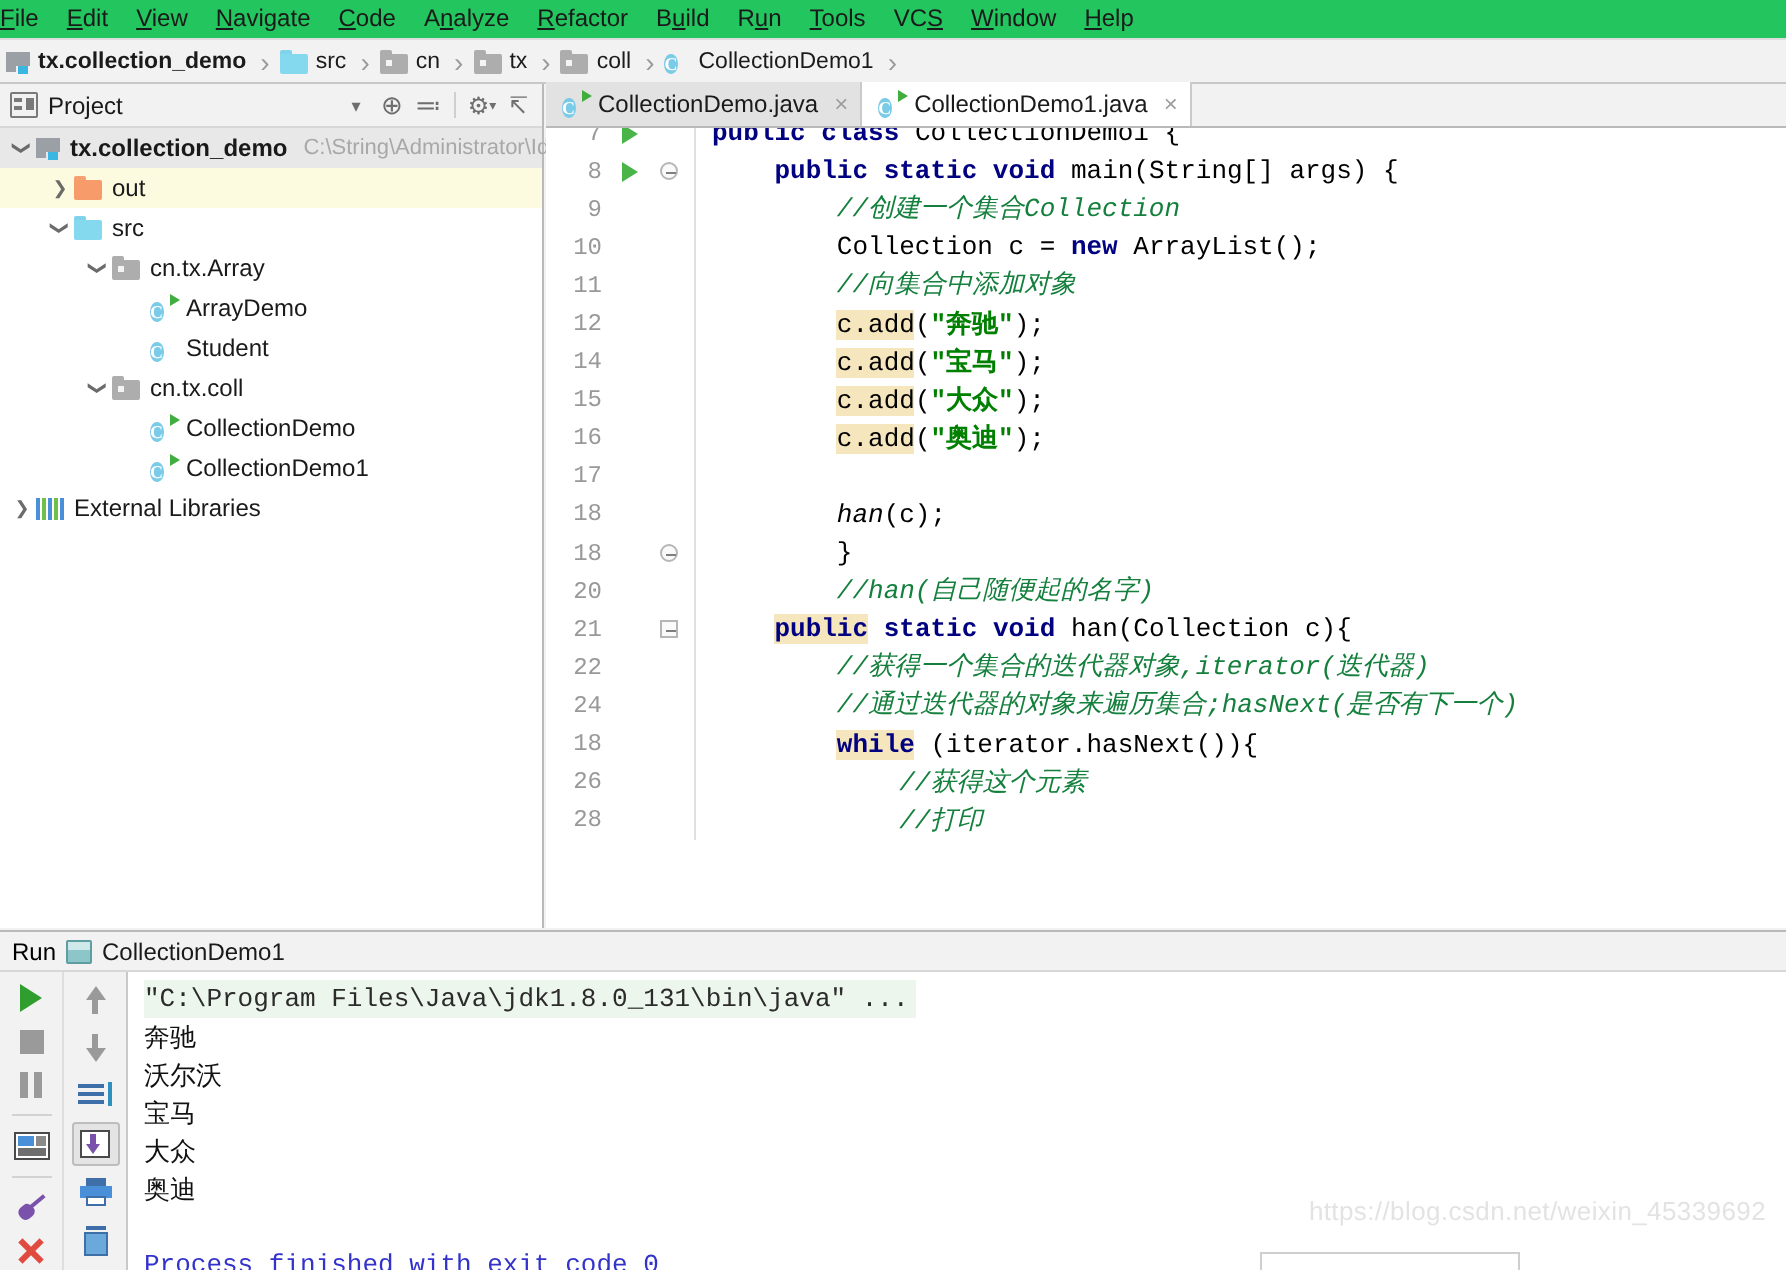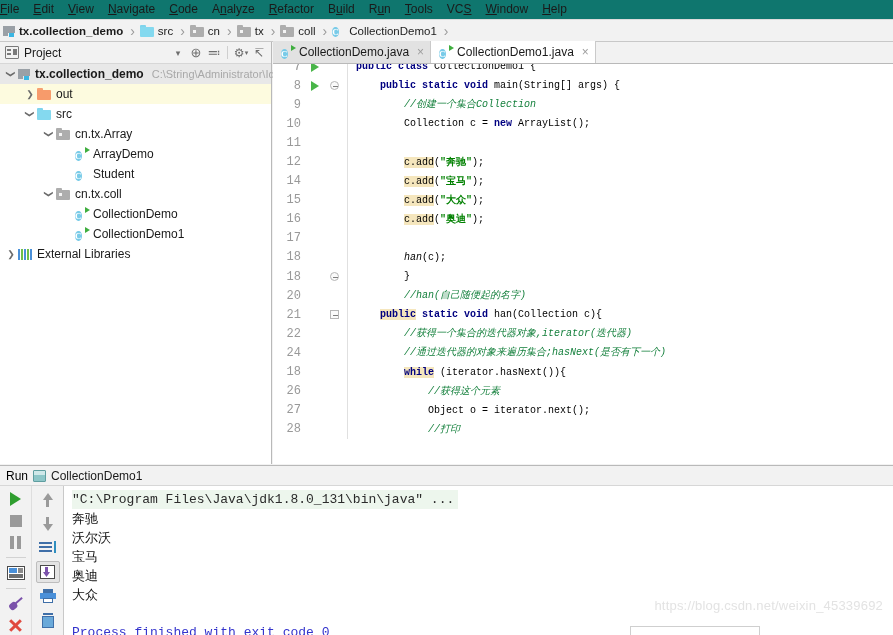--- a/index.html
+++ b/index.html
@@ -10,21 +10,21 @@
     background: #f2f2f2;
     font-family: "Liberation Sans", sans-serif;
     font-size: 12px;
     color: #000;
   }
   #app { position: relative; width: 893px; height: 635px; background:#f2f2f2; }
 
   
   .menubar {
     position:absolute; top:0; left:0; width:893px; height:20px;
-    background:#0f766e; display:flex; align-items:center;
+    background:#22c55e; display:flex; align-items:center;
     padding-left:2px; border-bottom:1px solid #dcdcdc;
   }
   .menu-item {
     font-size:12px; color:#1a1a1a; padding:1px 7px 2px 7px; white-space:nowrap;
     line-height:16px; cursor:default;
   }
   .menu-item .mn { text-decoration: underline; }
   .menu-item.clipped { margin-left:-9px; }
 
   
@@ -132,21 +132,21 @@
     font-family:"Liberation Mono", monospace; font-size:12px; flex:none;
   }
   .gutter-run { width:16px; flex:none; display:flex; align-items:center; justify-content:center; }
   .runtri { width:0;height:0; border-left:8px solid #49b549; border-top:5px solid transparent; border-bottom:5px solid transparent; }
   .gutter-fold { width:22px; flex:none; display:flex; align-items:center; justify-content:center; }
   .foldbox { width:9px; height:9px; border:1px solid #b6b6b6; background:#fafafa; position:relative; }
   .foldbox::after { content:""; position:absolute; left:2px; top:4px; width:5px; height:1px; background:#7e7e7e; }
   .foldbox.round { border-radius:50%; }
   .indentline { width:1px; background:#e0e0e0; align-self:stretch; margin-left:2px; }
   .code-txt {
-    font-family:"Liberation Mono", monospace; font-size:10px; white-space:pre;
+    font-family:"Liberation Mono", monospace; font-size:13px; white-space:pre;
     margin-left:8px; line-height:19px;
   }
   .kw { color:#000080; font-weight:bold; }
   .cm { color:#15803d; font-style:italic; }
   .st { color:#008000; font-weight:bold; }
   .hl { background:#f5e6bd; }
   .pl { color:#000; }
   .it { font-style:italic; }
 
   
@@ -422,20 +422,21 @@
             <span class="gutter-run"></span>
             <span class="gutter-fold"></span>
             <span class="indentline"></span>
             <span class="code-txt">        Collection c = <span class="kw">new</span> ArrayList();</span>
           </div>
           <div class="crow">
             <span class="gutter-num">11</span>
             <span class="gutter-run"></span>
             <span class="gutter-fold"></span>
             <span class="indentline"></span>
+            <span class="code-txt">        <span class="cm">//向集合中添加对象</span></span>
           </div>
           <div class="crow">
             <span class="gutter-num">12</span>
             <span class="gutter-run"></span>
             <span class="gutter-fold"></span>
             <span class="indentline"></span>
             <span class="code-txt">        <span class="hl">c.add</span>(<span class="st">"奔驰"</span>);</span>
           </div>
           <div class="crow">
             <span class="gutter-num">14</span>
@@ -517,27 +518,20 @@
             <span class="gutter-fold"></span>
             <span class="indentline"></span>
             <span class="code-txt">        <span class="kw hl">while</span> (iterator.hasNext()){</span>
           </div>
           <div class="crow">
             <span class="gutter-num">26</span>
             <span class="gutter-run"></span>
             <span class="gutter-fold"></span>
             <span class="indentline"></span>
             <span class="code-txt">            <span class="cm">//获得这个元素</span></span>
-          </div>
-          <div class="crow">
-            <span class="gutter-num">27</span>
-            <span class="gutter-run"></span>
-            <span class="gutter-fold"></span>
-            <span class="indentline"></span>
-            <span class="code-txt">            Object o = iterator.next();</span>
           </div>
           <div class="crow">
             <span class="gutter-num">28</span>
             <span class="gutter-run"></span>
             <span class="gutter-fold"></span>
             <span class="indentline"></span>
             <span class="code-txt">            <span class="cm">//打印</span></span>
           </div>
         </div>
     </div>
@@ -630,22 +624,22 @@
             <i style="position:absolute;left:1px;top:3px;width:12px;height:12px;background:#6aa9d9;border:1px solid #3f6fa8;"></i>
           </span>
         </div>
       </div>
 
       <div class="console" id="console">
           <div><span class="cline cmd">"C:\Program Files\Java\jdk1.8.0_131\bin\java" ...</span></div>
           <div class="cline out">奔驰</div>
           <div class="cline out">沃尔沃</div>
           <div class="cline out">宝马</div>
+          <div class="cline out">大众</div>
           <div class="cline out">奥迪</div>
-          <div class="cline out">大众</div>
           <div class="cline out">&nbsp;</div>
           <div class="cline fin">Process finished with exit code 0</div>
         </div>
     </div>
     <div class="watermark">https://blog.csdn.net/weixin_45339692</div>
     <div class="bottom-box"></div>
   </div>
 
 </div>
 

